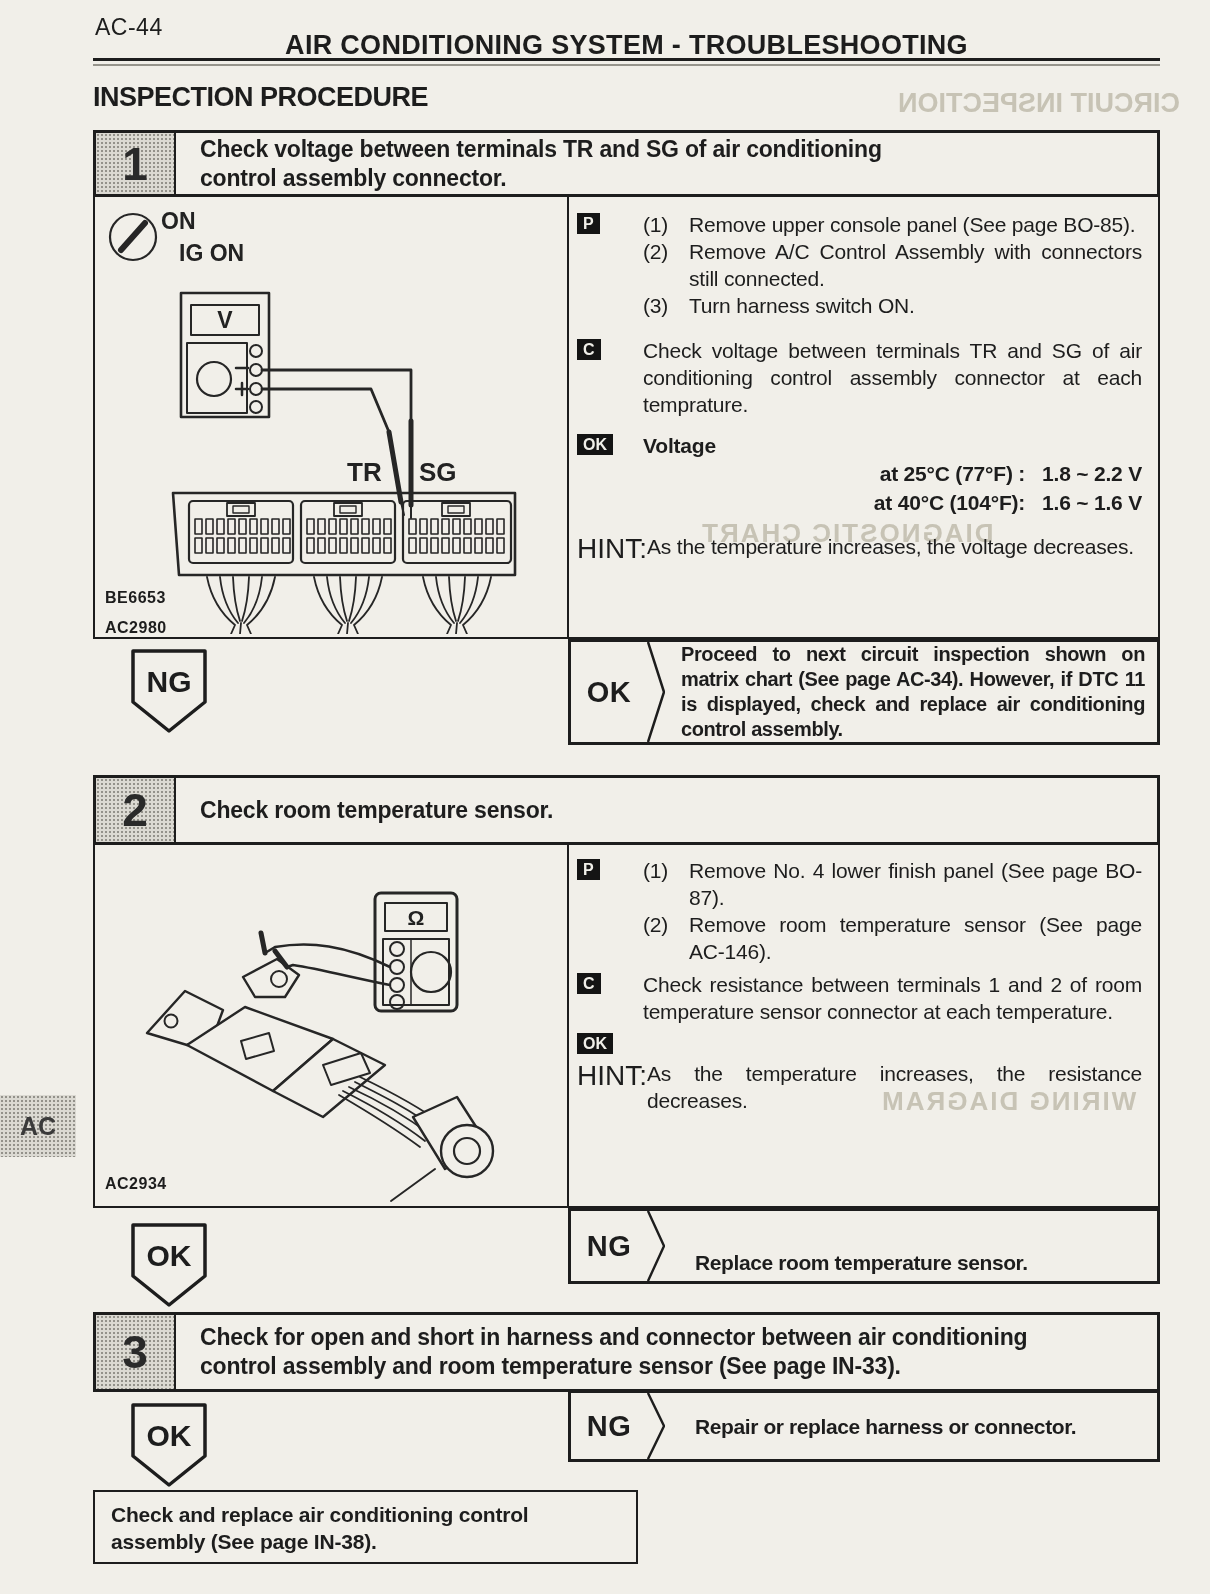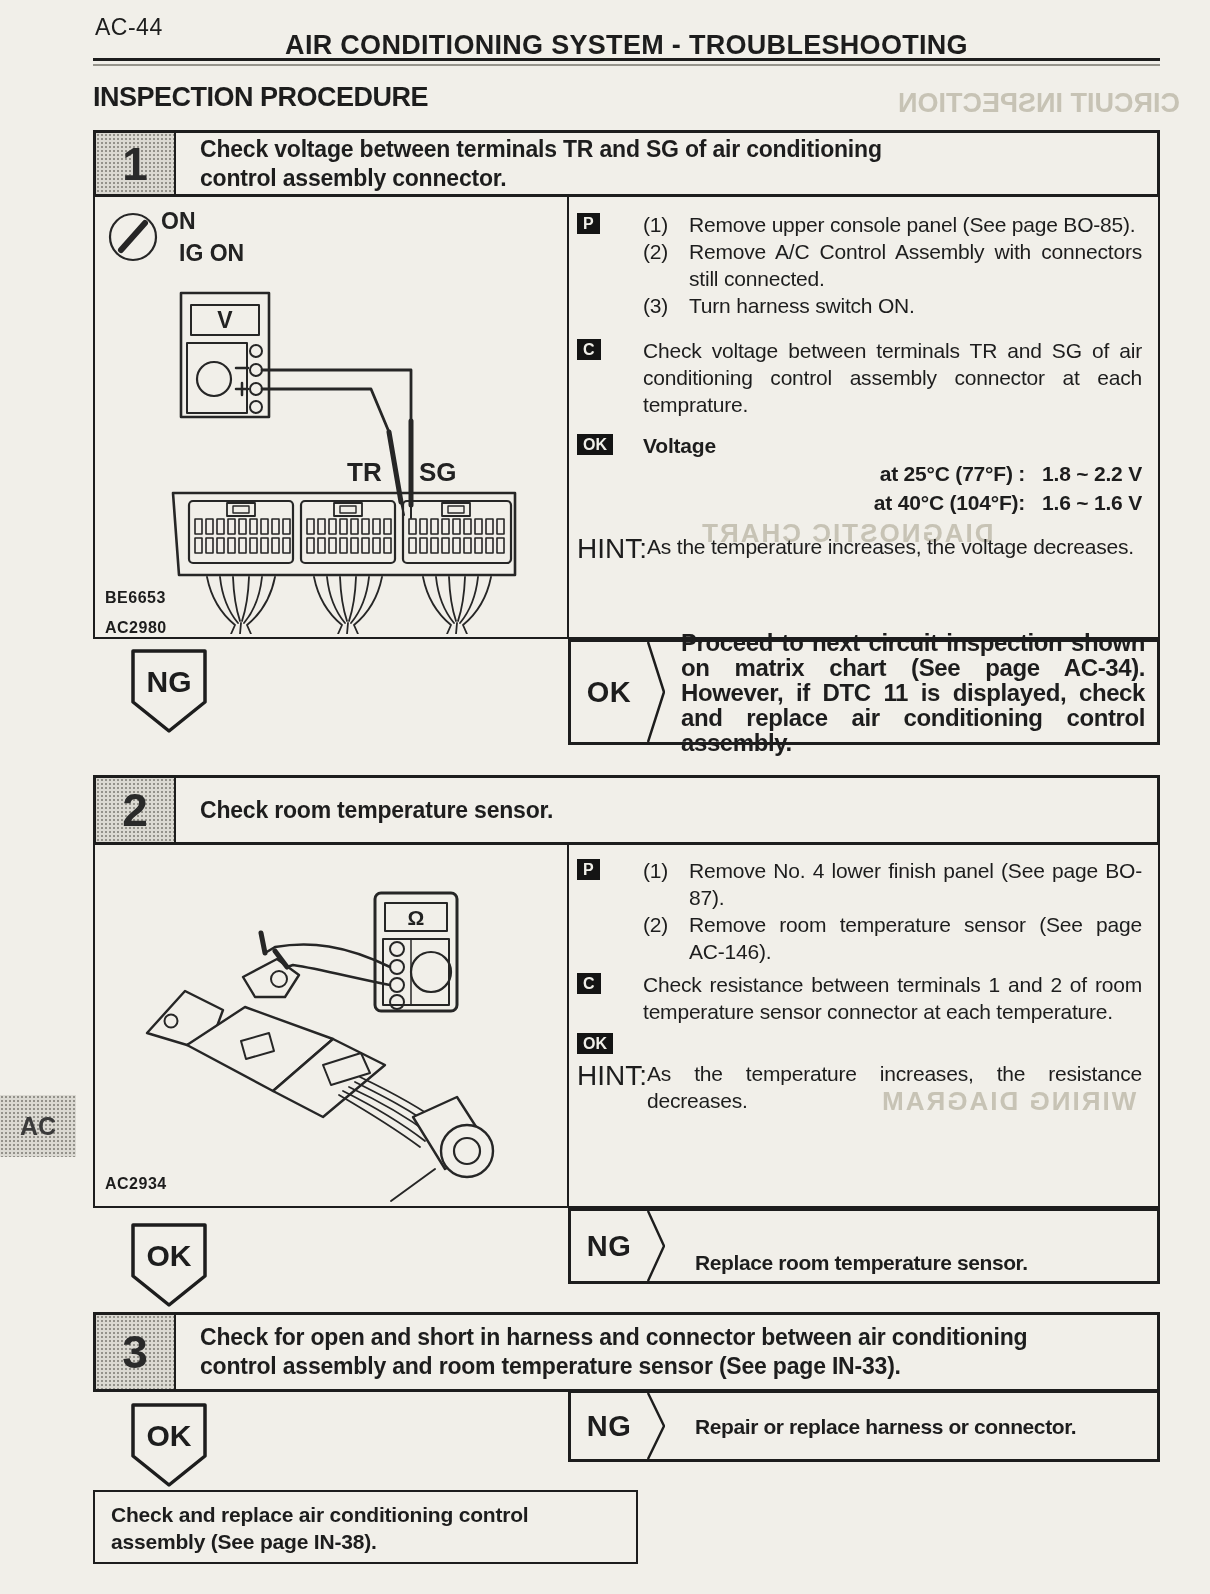--- a/index.html
+++ b/index.html
@@ -45,21 +45,21 @@
   .hint-row{display:flex;margin-top:16px;}
   .hint-label{flex:0 0 66px;font-size:28px;}
 
   
   .flow-arrow{width:78px;height:88px;}
   .result-box{border:3px solid #1d1d1d;box-sizing:border-box;display:flex;align-items:stretch;background:#f1efe9;}
   .res-label{flex:0 0 76px;display:flex;align-items:center;justify-content:center;font-size:29px;font-weight:bold;letter-spacing:.5px;}
   .res-chev{flex:0 0 18px;position:relative;}
   .res-chev svg{position:absolute;left:0;top:0;width:100%;height:100%;}
   .res-text{flex:1;padding:3px 12px 3px 16px;display:flex;align-items:center;
-            font-weight:bold;font-size:24px;line-height:25px;letter-spacing:-.4px;}
+            font-weight:bold;font-size:20px;line-height:25px;letter-spacing:-.4px;}
   .res-text.single{font-size:21px;}
   .res-text.justify span{text-align:justify;display:block;}
 
   .final-box{left:93px;top:1490px;width:545px;height:74px;border:2.5px solid #1d1d1d;box-sizing:border-box;
              padding:9px 16px;font-weight:bold;font-size:21px;line-height:27px;letter-spacing:-.2px;}
 
   .side-tab{left:0;top:1095px;width:76px;height:62px;display:flex;align-items:center;justify-content:center;
             font-size:25px;font-weight:bold;color:#3a3a3a;}
 
   .fig-caption{position:absolute;left:10px;font-size:16px;font-weight:bold;letter-spacing:.5px;}

